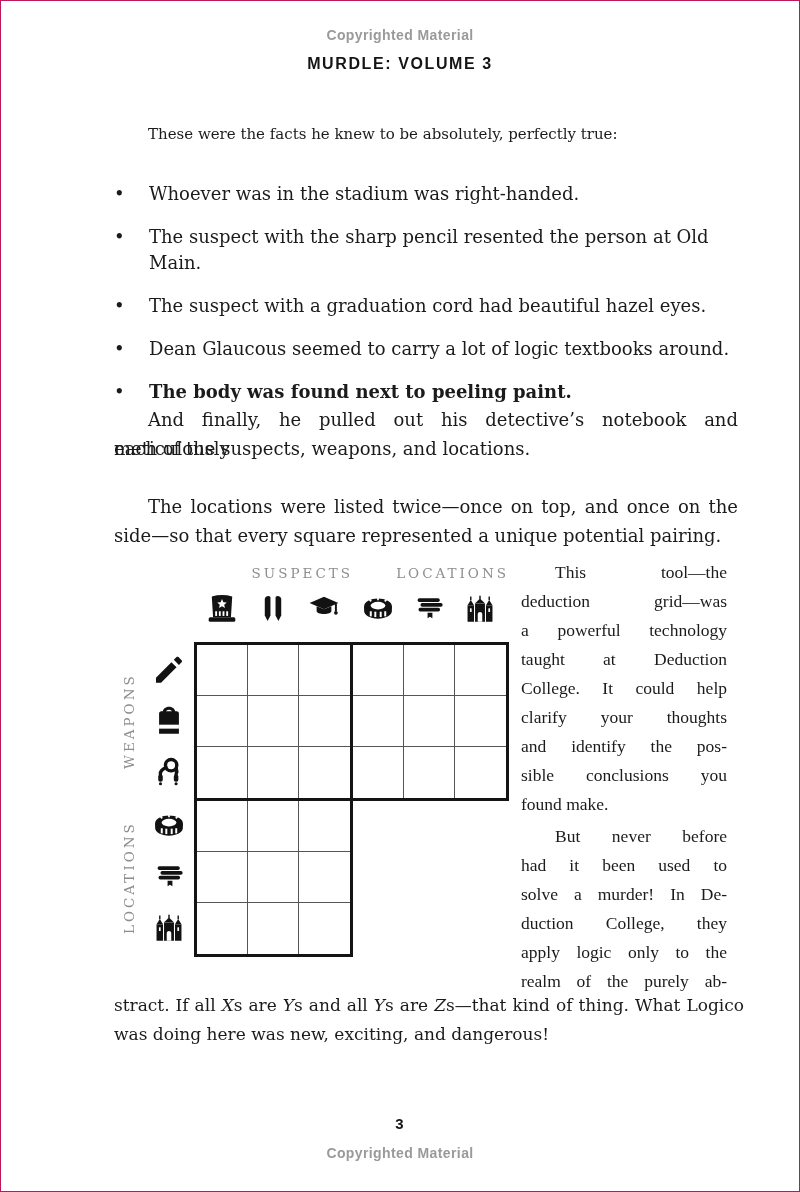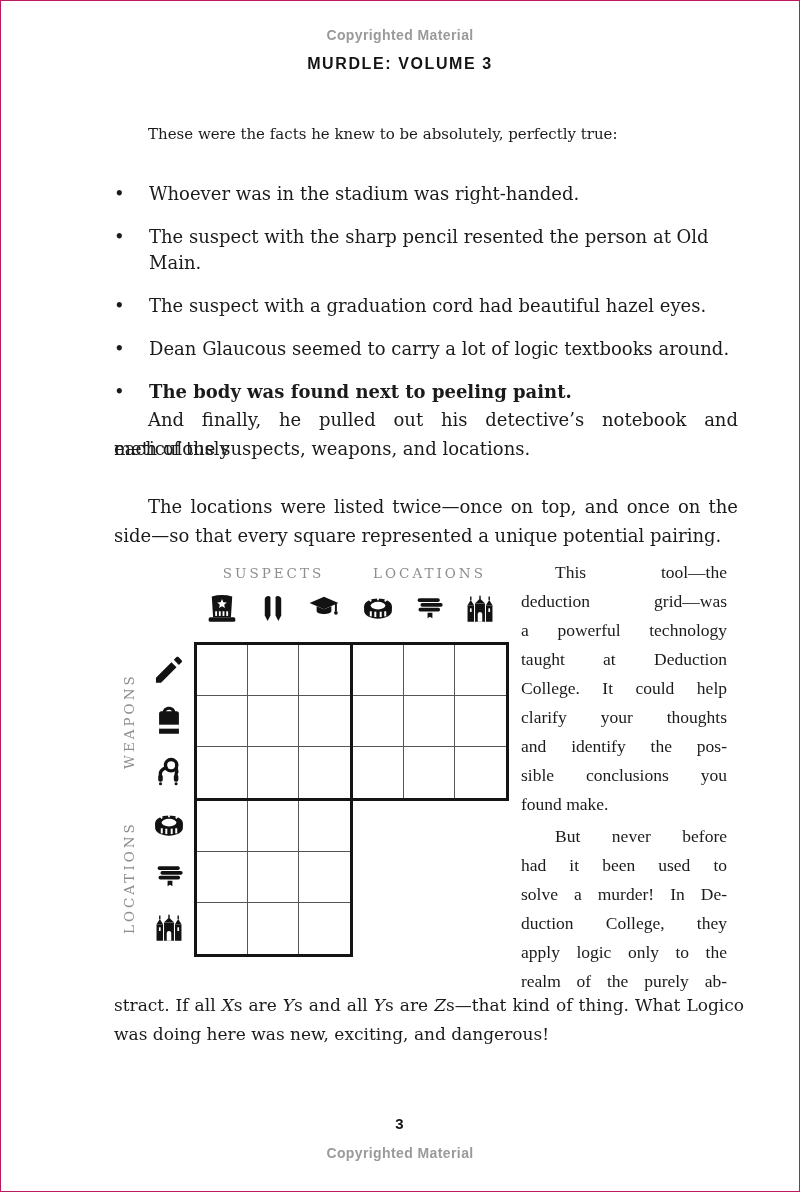--- a/index.html
+++ b/index.html
@@ -22,21 +22,21 @@
   .j{text-align:justify;text-align-last:justify;}
   .ind{text-indent:34px;}
   .it{font-style:italic;}
   #para1{left:113px;top:404px;width:624px;}
   #para2{left:113px;top:491px;width:624px;}
   .side{left:520px;width:206px;font-size:17.5px;line-height:29px;font-family:Liberation Serif, serif;}
   #side1{top:557px;}
   #side2{top:821px;}
   #closing{left:113px;top:990px;width:630px;font-size:17px;line-height:29px;}
   .grp{font-size:13.5px;letter-spacing:3px;color:#8d8d8d;}
-  .hgrp{text-align:center;}
+  .hgrp{text-align:right;}
   .vgrp{writing-mode:vertical-rl;transform:rotate(180deg);text-align:center;width:20px;}
   .block{position:absolute;display:grid;grid-template-columns:repeat(3,1fr);
          grid-template-rows:repeat(3,1fr);width:159px;height:159px;
          border:3px solid #141414;box-sizing:border-box;background:#fff;}
   .cell{border-right:1px solid #555;border-bottom:1px solid #555;}
   .cell:nth-child(3n){border-right:none;}
   .cell:nth-child(n+7){border-bottom:none;}
   .icn{position:absolute;width:34px;height:34px;}
   .icn svg{width:100%;height:100%;display:block;}
   .pgnum{top:1114px;font-size:15px;font-weight:800;letter-spacing:1px;color:#141414;}

